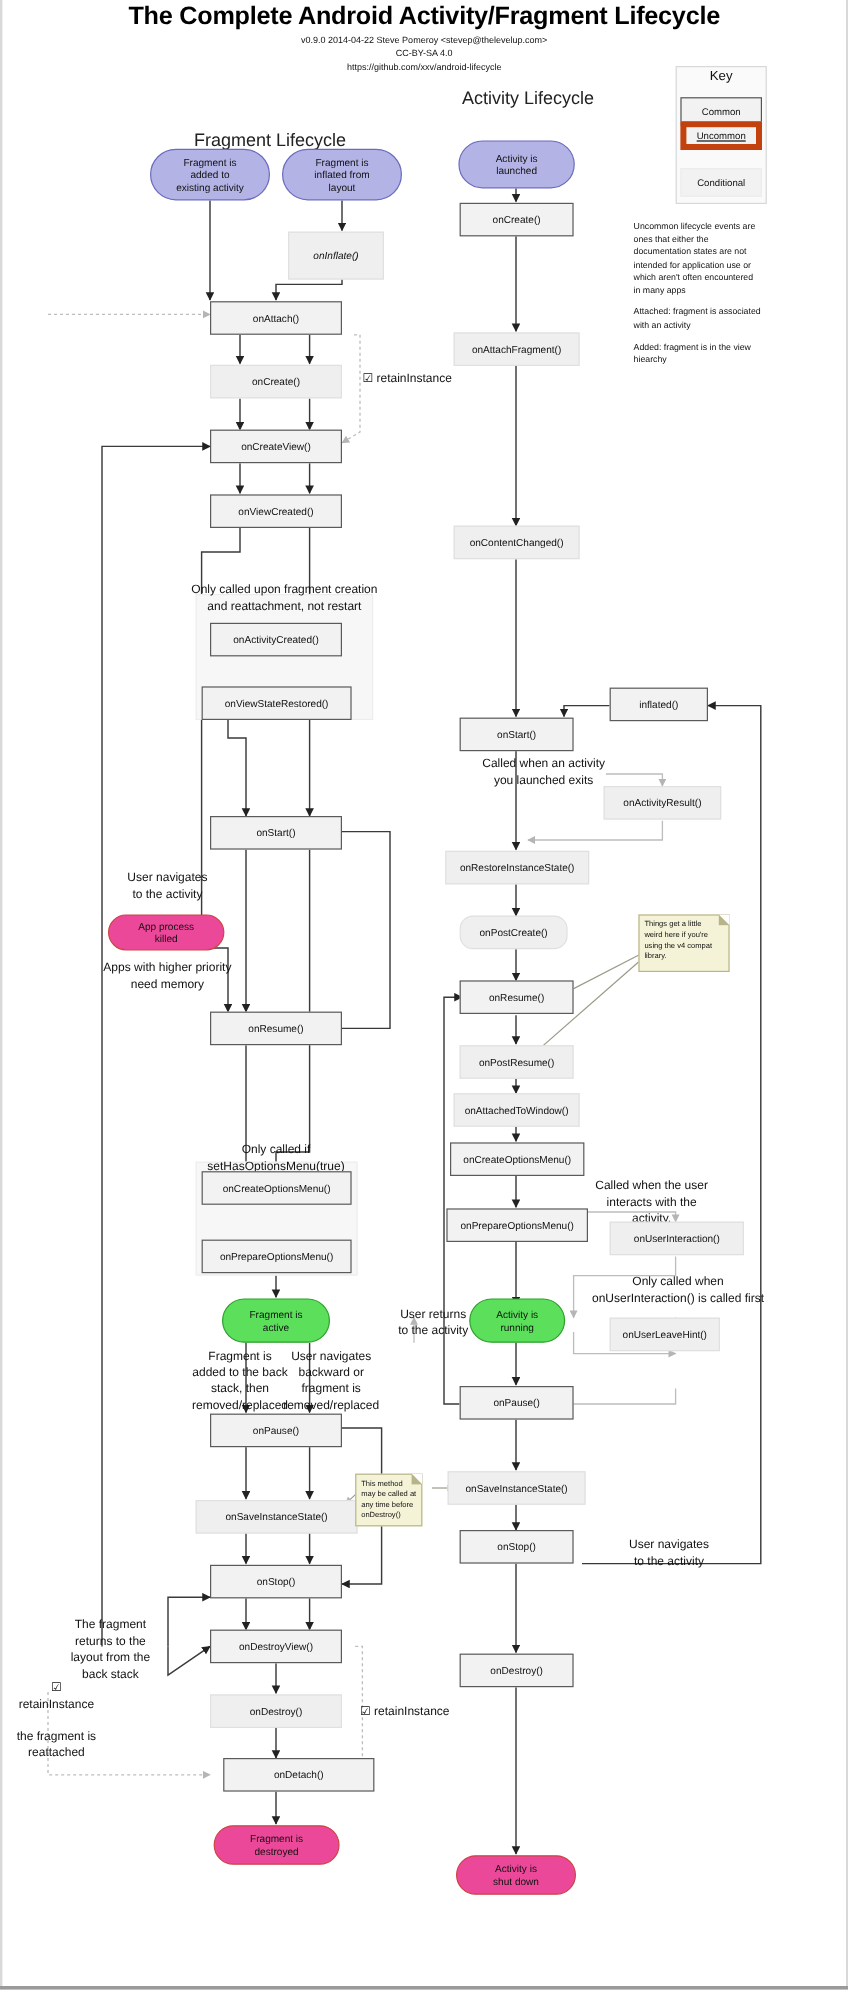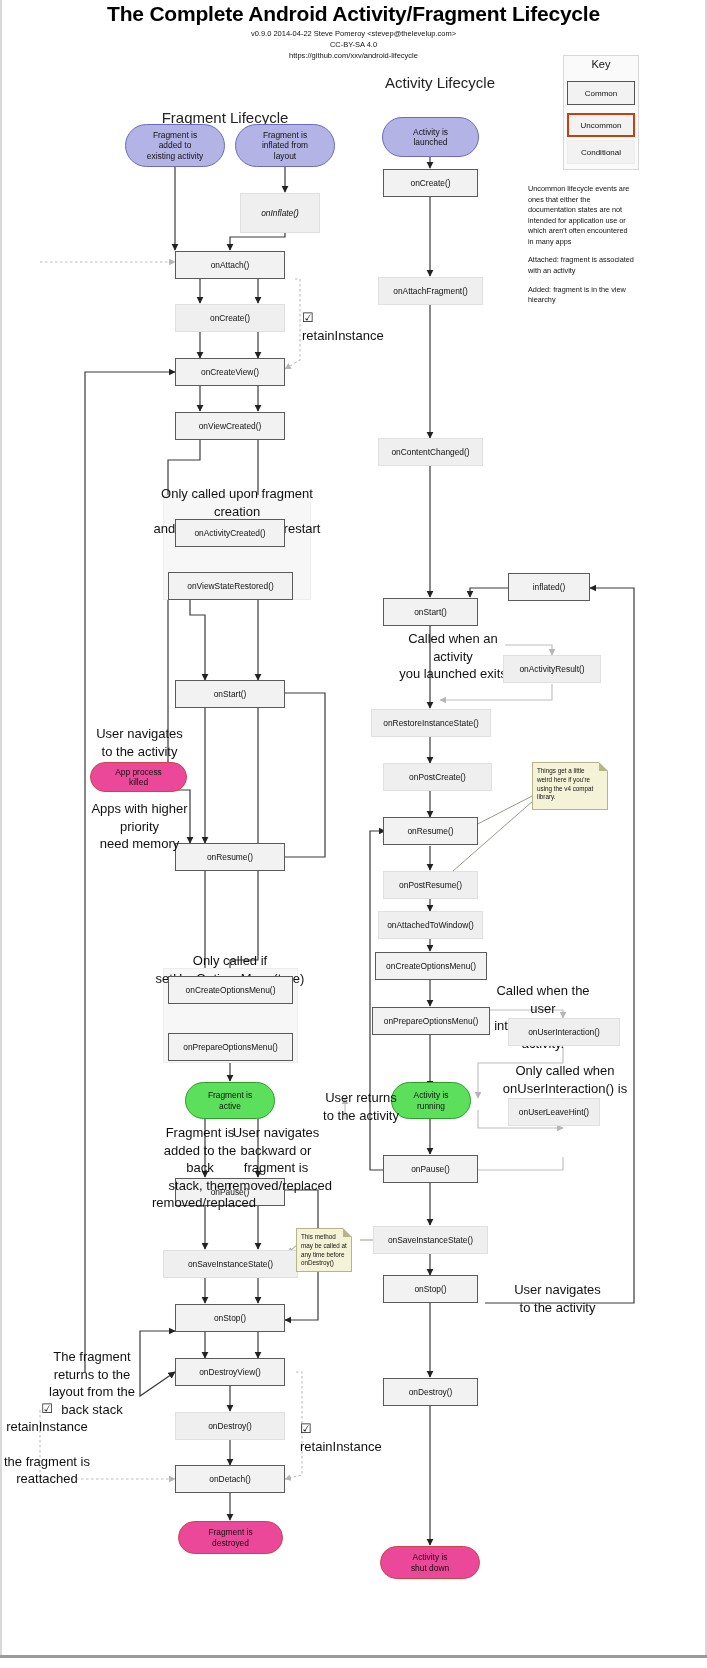--- a/index.html
+++ b/index.html
@@ -40,21 +40,21 @@
   #key-title {
     position:absolute; left:563px; top:58px; width:76px;
     text-align:center; font-size:11px; color:#111;
   }
   .keybox {
     position:absolute; left:567px; width:68px; height:24px;
     display:flex; align-items:center; justify-content:center;
     font-size:8px; background:#f2f2f2;
   }
   #key-common     { top:81px;  border:1.3px solid #555; }
-  #key-uncommon   { top:113px; border:2px solid #c2410c; }
+  #key-uncommon   { top:101px; border:5px solid #c2410c;text-decoration:underline; }
   #key-conditional{ top:140px; border:1px solid #ececec; }
 
   #key-note {
     position:absolute; left:528px; top:184px; width:106px;
     font-size:7.3px; line-height:1.45; color:#111;
   }
   #key-note p { margin:0 0 8px 0; }
 
   
   .node {
@@ -83,21 +83,21 @@
   
   .group {
     position:absolute;
     background:#f7f7f7;
     border:1px solid #ededed;
   }
 
   
   .lbl {
     position:absolute;
-    font-size:13px; line-height:1.35; text-align:center; color:#111;
+    font-size:10px; line-height:1.35; text-align:center; color:#111;
     white-space:pre-line;
   }
   .lbl.left { text-align:left; }
 
   
   .note {
     position:absolute;
     background:#f5f3d7; border:1px solid #b8b48a;
     font-size:6.3px; line-height:1.4; color:#111;
     padding:4px 4px 3px 4px;
@@ -271,21 +271,21 @@
   <div class="node common" style="left:175px; top:843px; width:110px; height:28px;">onResume()</div>
   <div class="node common" style="left:168px; top:976px; width:125px; height:28px;">onCreateOptionsMenu()</div>
   <div class="node common" style="left:168px; top:1033px; width:125px; height:28px;">onPrepareOptionsMenu()</div>
   <div class="terminal t-green" style="left:185px; top:1082px; width:90px; height:37px;">Fragment is
 active</div>
   <div class="node common" style="left:175px; top:1178px; width:110px; height:28px;">onPause()</div>
   <div class="node uncommon" style="left:163px; top:1250px; width:135px; height:28px;">onSaveInstanceState()</div>
   <div class="node common" style="left:175px; top:1304px; width:110px; height:28px;">onStop()</div>
   <div class="node common" style="left:175px; top:1358px; width:110px; height:28px;">onDestroyView()</div>
   <div class="node uncommon" style="left:175px; top:1412px; width:110px; height:28px;">onDestroy()</div>
-  <div class="node common" style="left:175px; top:1465px; width:110px; height:28px;">onDetach()</div>
+  <div class="node common" style="left:186px; top:1465px; width:126px; height:28px;">onDetach()</div>
   <div class="terminal t-red" style="left:178px; top:1521px; width:105px; height:33px;">Fragment is
 destroyed</div>
 
   <div class="lbl left" style="left:302px; top:309px; width:80px;">☑ retainInstance</div>
   <div class="lbl left" style="left:300px; top:1420px; width:80px;">☑ retainInstance</div>
   <div class="lbl" style="left:92px; top:725px; width:95px;">User navigates
 to the activity</div>
   <div class="terminal t-red" style="left:90px; top:762px; width:97px; height:30px;">App process
 killed</div>
   <div class="lbl" style="left:72px; top:800px; width:135px;">Apps with higher priority
@@ -317,21 +317,21 @@
 launched</div>
   <div class="node common" style="left:383px; top:169px; width:95px; height:28px;">onCreate()</div>
   <div class="node uncommon" style="left:378px; top:277px; width:105px; height:28px;">onAttachFragment()</div>
   <div class="node uncommon" style="left:378px; top:438px; width:105px; height:28px;">onContentChanged()</div>
   <div class="node common" style="left:508px; top:573px; width:82px; height:28px;">inflated()</div>
   <div class="node common" style="left:383px; top:598px; width:95px; height:28px;">onStart()</div>
   <div class="lbl" style="left:398px; top:630px; width:110px;">Called when an activity
 you launched exits</div>
   <div class="node uncommon" style="left:503px; top:655px; width:98px; height:28px;">onActivityResult()</div>
   <div class="node uncommon" style="left:371px; top:709px; width:120px; height:28px;">onRestoreInstanceState()</div>
-  <div class="node uncommon" style="left:383px; top:763px; width:109px; height:28px;">onPostCreate()</div>
+  <div class="node uncommon" style="left:383px; top:763px; width:90px; height:28px;border-radius:11px;">onPostCreate()</div>
   <div class="node common" style="left:383px; top:817px; width:95px; height:28px;">onResume()</div>
   <div class="note" style="left:532px; top:762px; width:76px; height:48px;">Things get a little
 weird here if you're
 using the v4 compat
 library.</div>
   <div class="node uncommon" style="left:383px; top:871px; width:95px; height:28px;">onPostResume()</div>
   <div class="node uncommon" style="left:378px; top:911px; width:105px; height:28px;">onAttachedToWindow()</div>
   <div class="node common" style="left:375px; top:952px; width:112px; height:28px;">onCreateOptionsMenu()</div>
   <div class="node common" style="left:372px; top:1007px; width:118px; height:28px;">onPrepareOptionsMenu()</div>
   <div class="lbl" style="left:487px; top:982px; width:112px;">Called when the user

